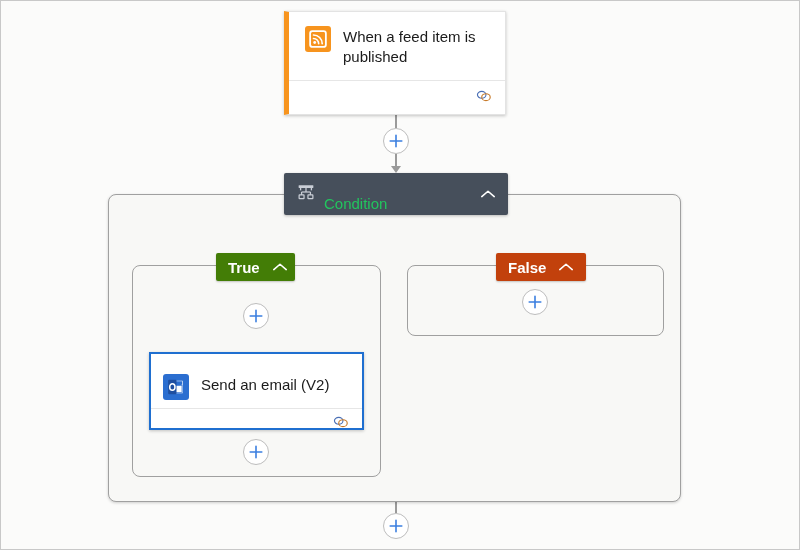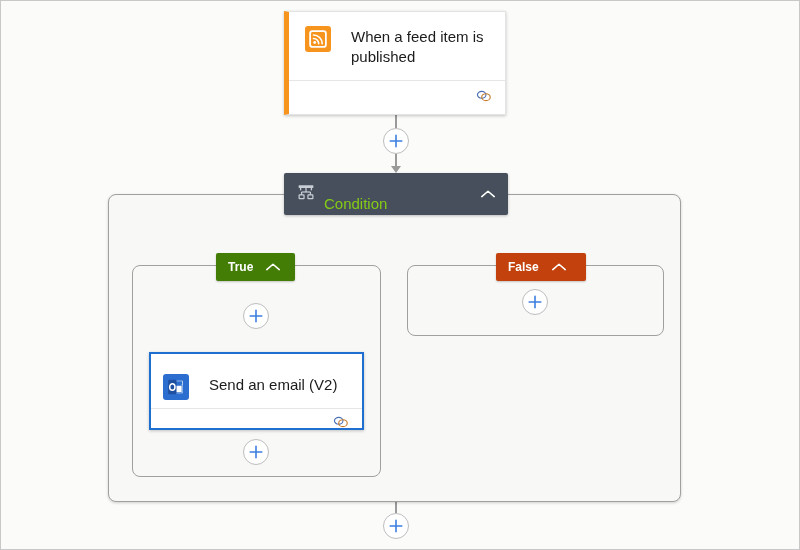--- a/index.html
+++ b/index.html
@@ -35,21 +35,21 @@
   
   .card {
     position: absolute;
     background: #ffffff;
     box-sizing: border-box;
     box-shadow: 0 1px 3px rgba(0,0,0,0.22);
   }
   .card-body {
     display: flex;
     align-items: flex-start;
-    gap: 20px;
+    gap: 12px;
     padding: 14px 14px 12px 16px;
   }
   .card-title {
     font-size: 15px;
     line-height: 1.35;
     color: #1b1b1b;
     font-weight: 400;
     padding-top: 1px;
   }
   .card-footer {
@@ -105,21 +105,21 @@
     height: 42px;
     background: #464f5b;
     border-radius: 2px;
     display: flex;
     align-items: center;
     padding: 0 12px 0 13px;
     box-sizing: border-box;
     box-shadow: 0 1px 3px rgba(0,0,0,0.25);
   }
   #condition-header .cond-title {
-    color: #84cc16;
+    color: #22c55e;
     font-size: 15px;
     margin-left: 9px;
     flex: 1;
     margin-top: 18px;
   }
   .chev {
     width: 16px; height: 10px; display: block;
   }
 
   
@@ -153,21 +153,21 @@
   
   .branch-label {
     position: absolute;
     height: 28px;
     display: flex;
     align-items: center;
     padding: 0 10px 0 12px;
     box-sizing: border-box;
     border-radius: 2px;
     color: #ffffff;
-    font-size: 12px;
+    font-size: 15px;
     font-weight: 700;
     box-shadow: 0 1px 2px rgba(0,0,0,0.22);
   }
   .branch-label .lbl { margin-right: 12px; }
   #label-true {
     left: 215px; top: 252px; width: 79px;
     background: #437d06;
   }
   #label-false {
     left: 495px; top: 252px; width: 90px;

